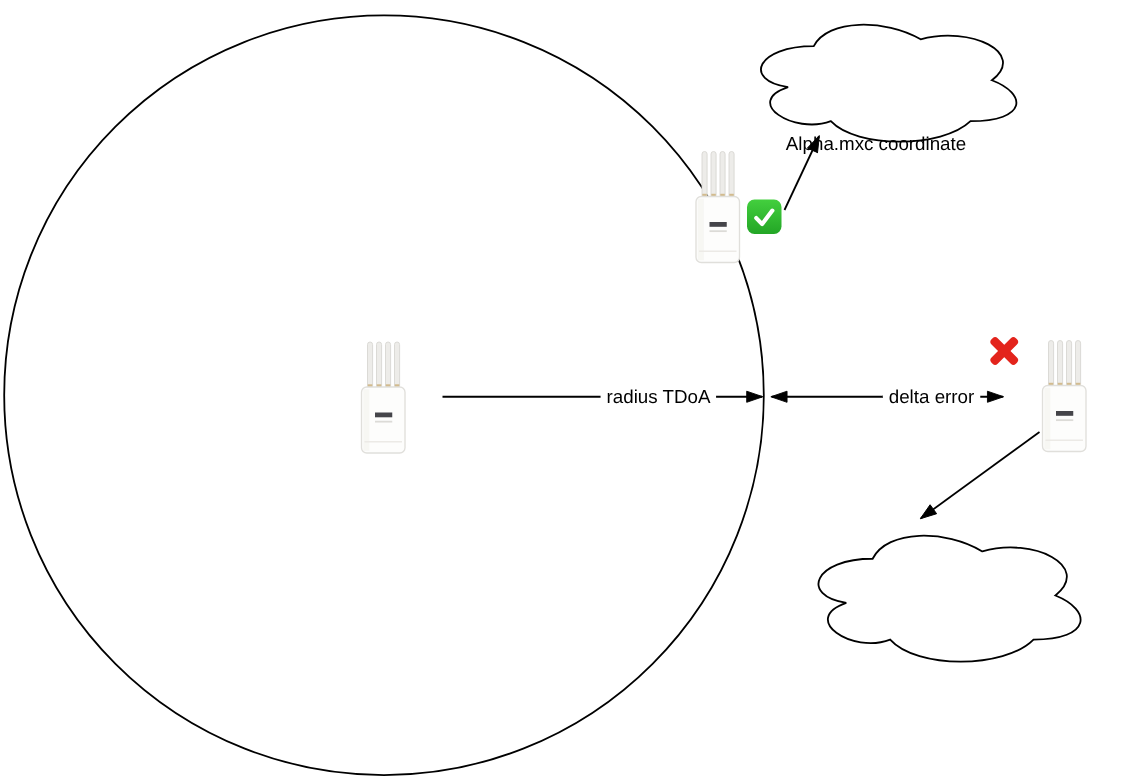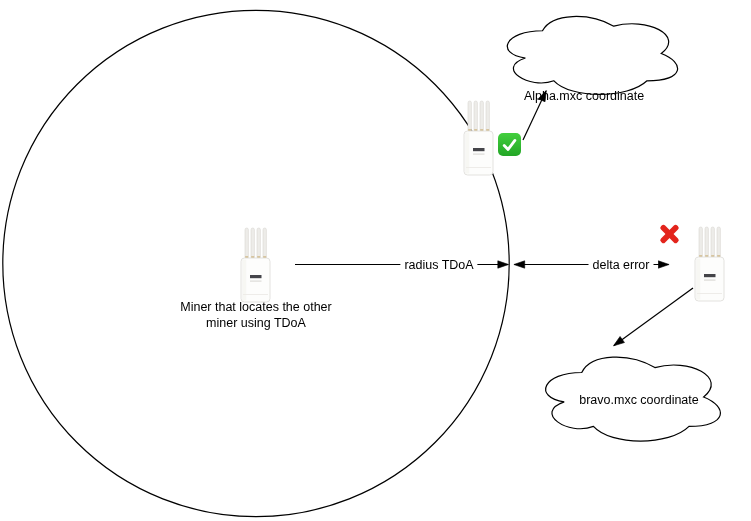--- a/index.html
+++ b/index.html
@@ -88,23 +88,21 @@
       <rect x="0" y="0" width="23" height="23" rx="5" fill="url(#chk)"></rect>
       <path d="M6.2,12.4 L10.1,16.4 L16.9,7.4" fill="none" stroke="#ffffff" stroke-width="2.8" stroke-linecap="round" stroke-linejoin="round"></path>
     </g>
 
     <g transform="translate(669.5,234)">
       <rect x="-11.5" y="-2.9" width="23" height="5.8" rx="2.4" fill="#e3241c" transform="rotate(45)"></rect>
       <rect x="-11.5" y="-2.9" width="23" height="5.8" rx="2.4" fill="#e3241c" transform="rotate(-45)"></rect>
     </g>
   </svg>
 
-  <div class="lbl wrap" style="left:256px; top:299px;">Miner that locates the other miner using TDoA</div>
 
   <div class="lbl on-line" style="left:402px; top:265px;margin-left:37px;">radius TDoA</div>
 
   <div class="lbl on-line" style="left:621px; top:265px;">delta error</div>
 
   <div class="lbl" style="left:584px; top:54px;margin-top:42px;">Alpha.mxc coordinate</div>
 
-  <div class="lbl" style="left:639px; top:400px;">bravo.mxc coordinate</div>
 
 </div>
 
 </body></html>

